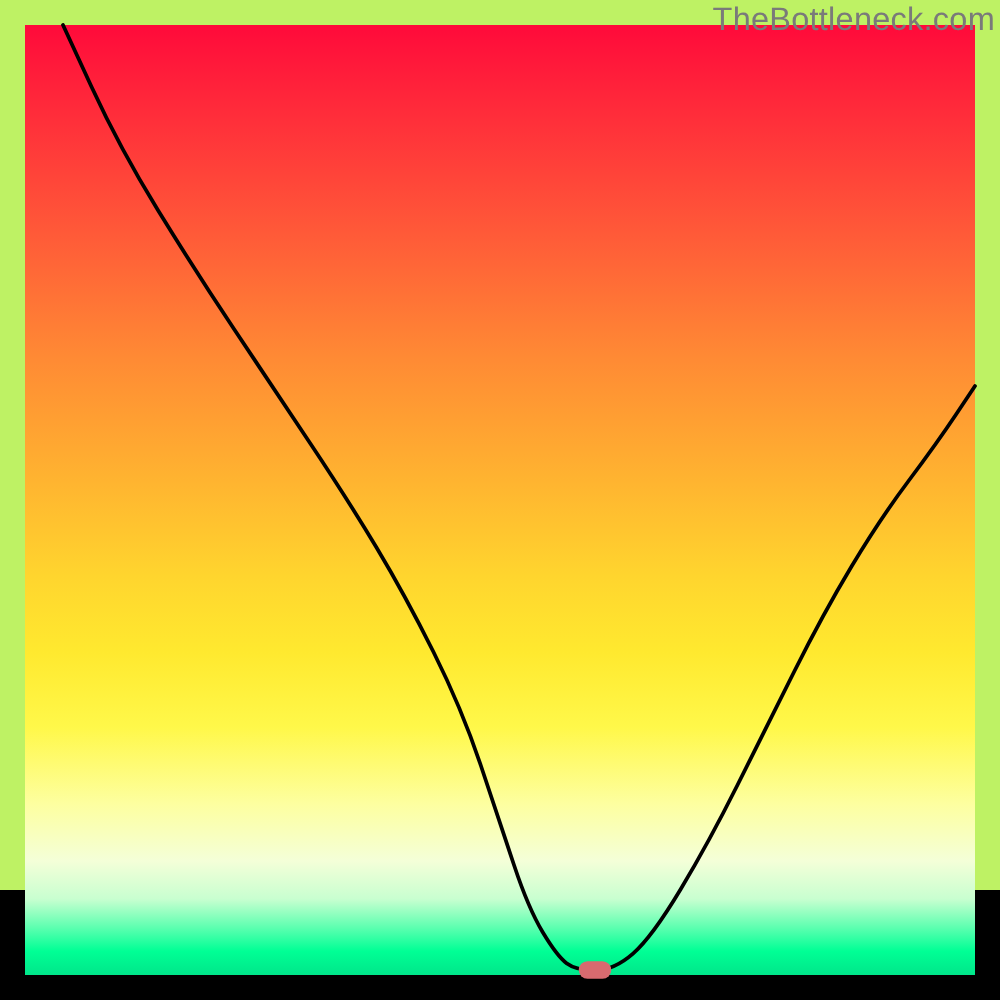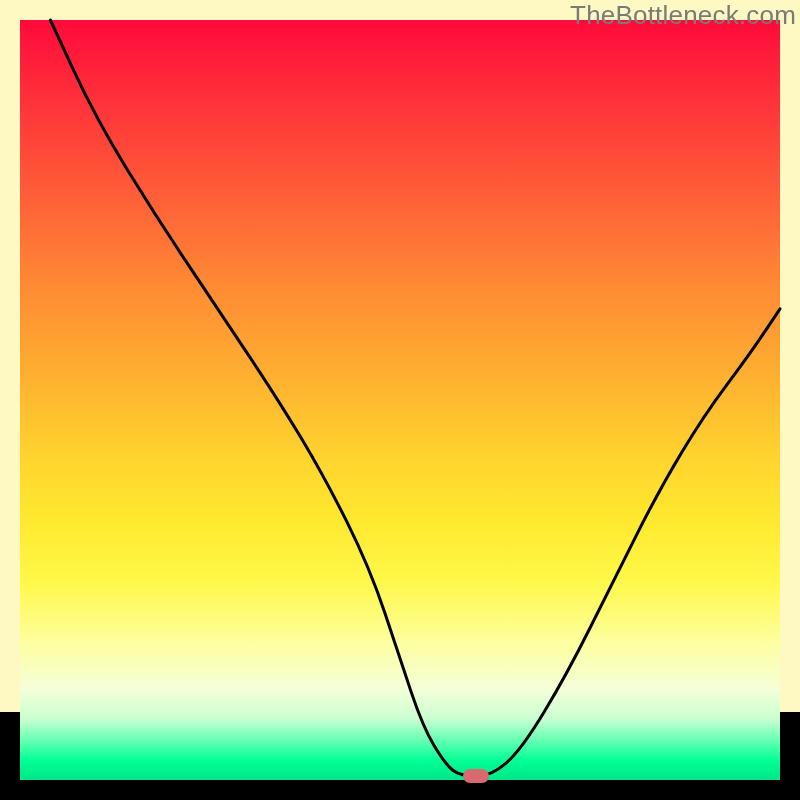--- a/index.html
+++ b/index.html
@@ -1,21 +1,21 @@
 <!DOCTYPE html>
 <html><head>
 <meta charset="utf-8">
 <style>
   * { margin: 0; padding: 0; box-sizing: border-box; }
   html, body { width: 800px; height: 800px; overflow: hidden; background: #000; }
   .frame {
     width: 800px;
     height: 712px;
     position: relative;
-    background: #fef9c3;
+    background: #bef264;
   }
   .plot-area {
     position: absolute;
     left: 20px;
     top: 20px;
     width: 760px;
     height: 760px;
     background: linear-gradient(to bottom,
       #ff0a3a 0%,
       #ff2f3a 10%,

